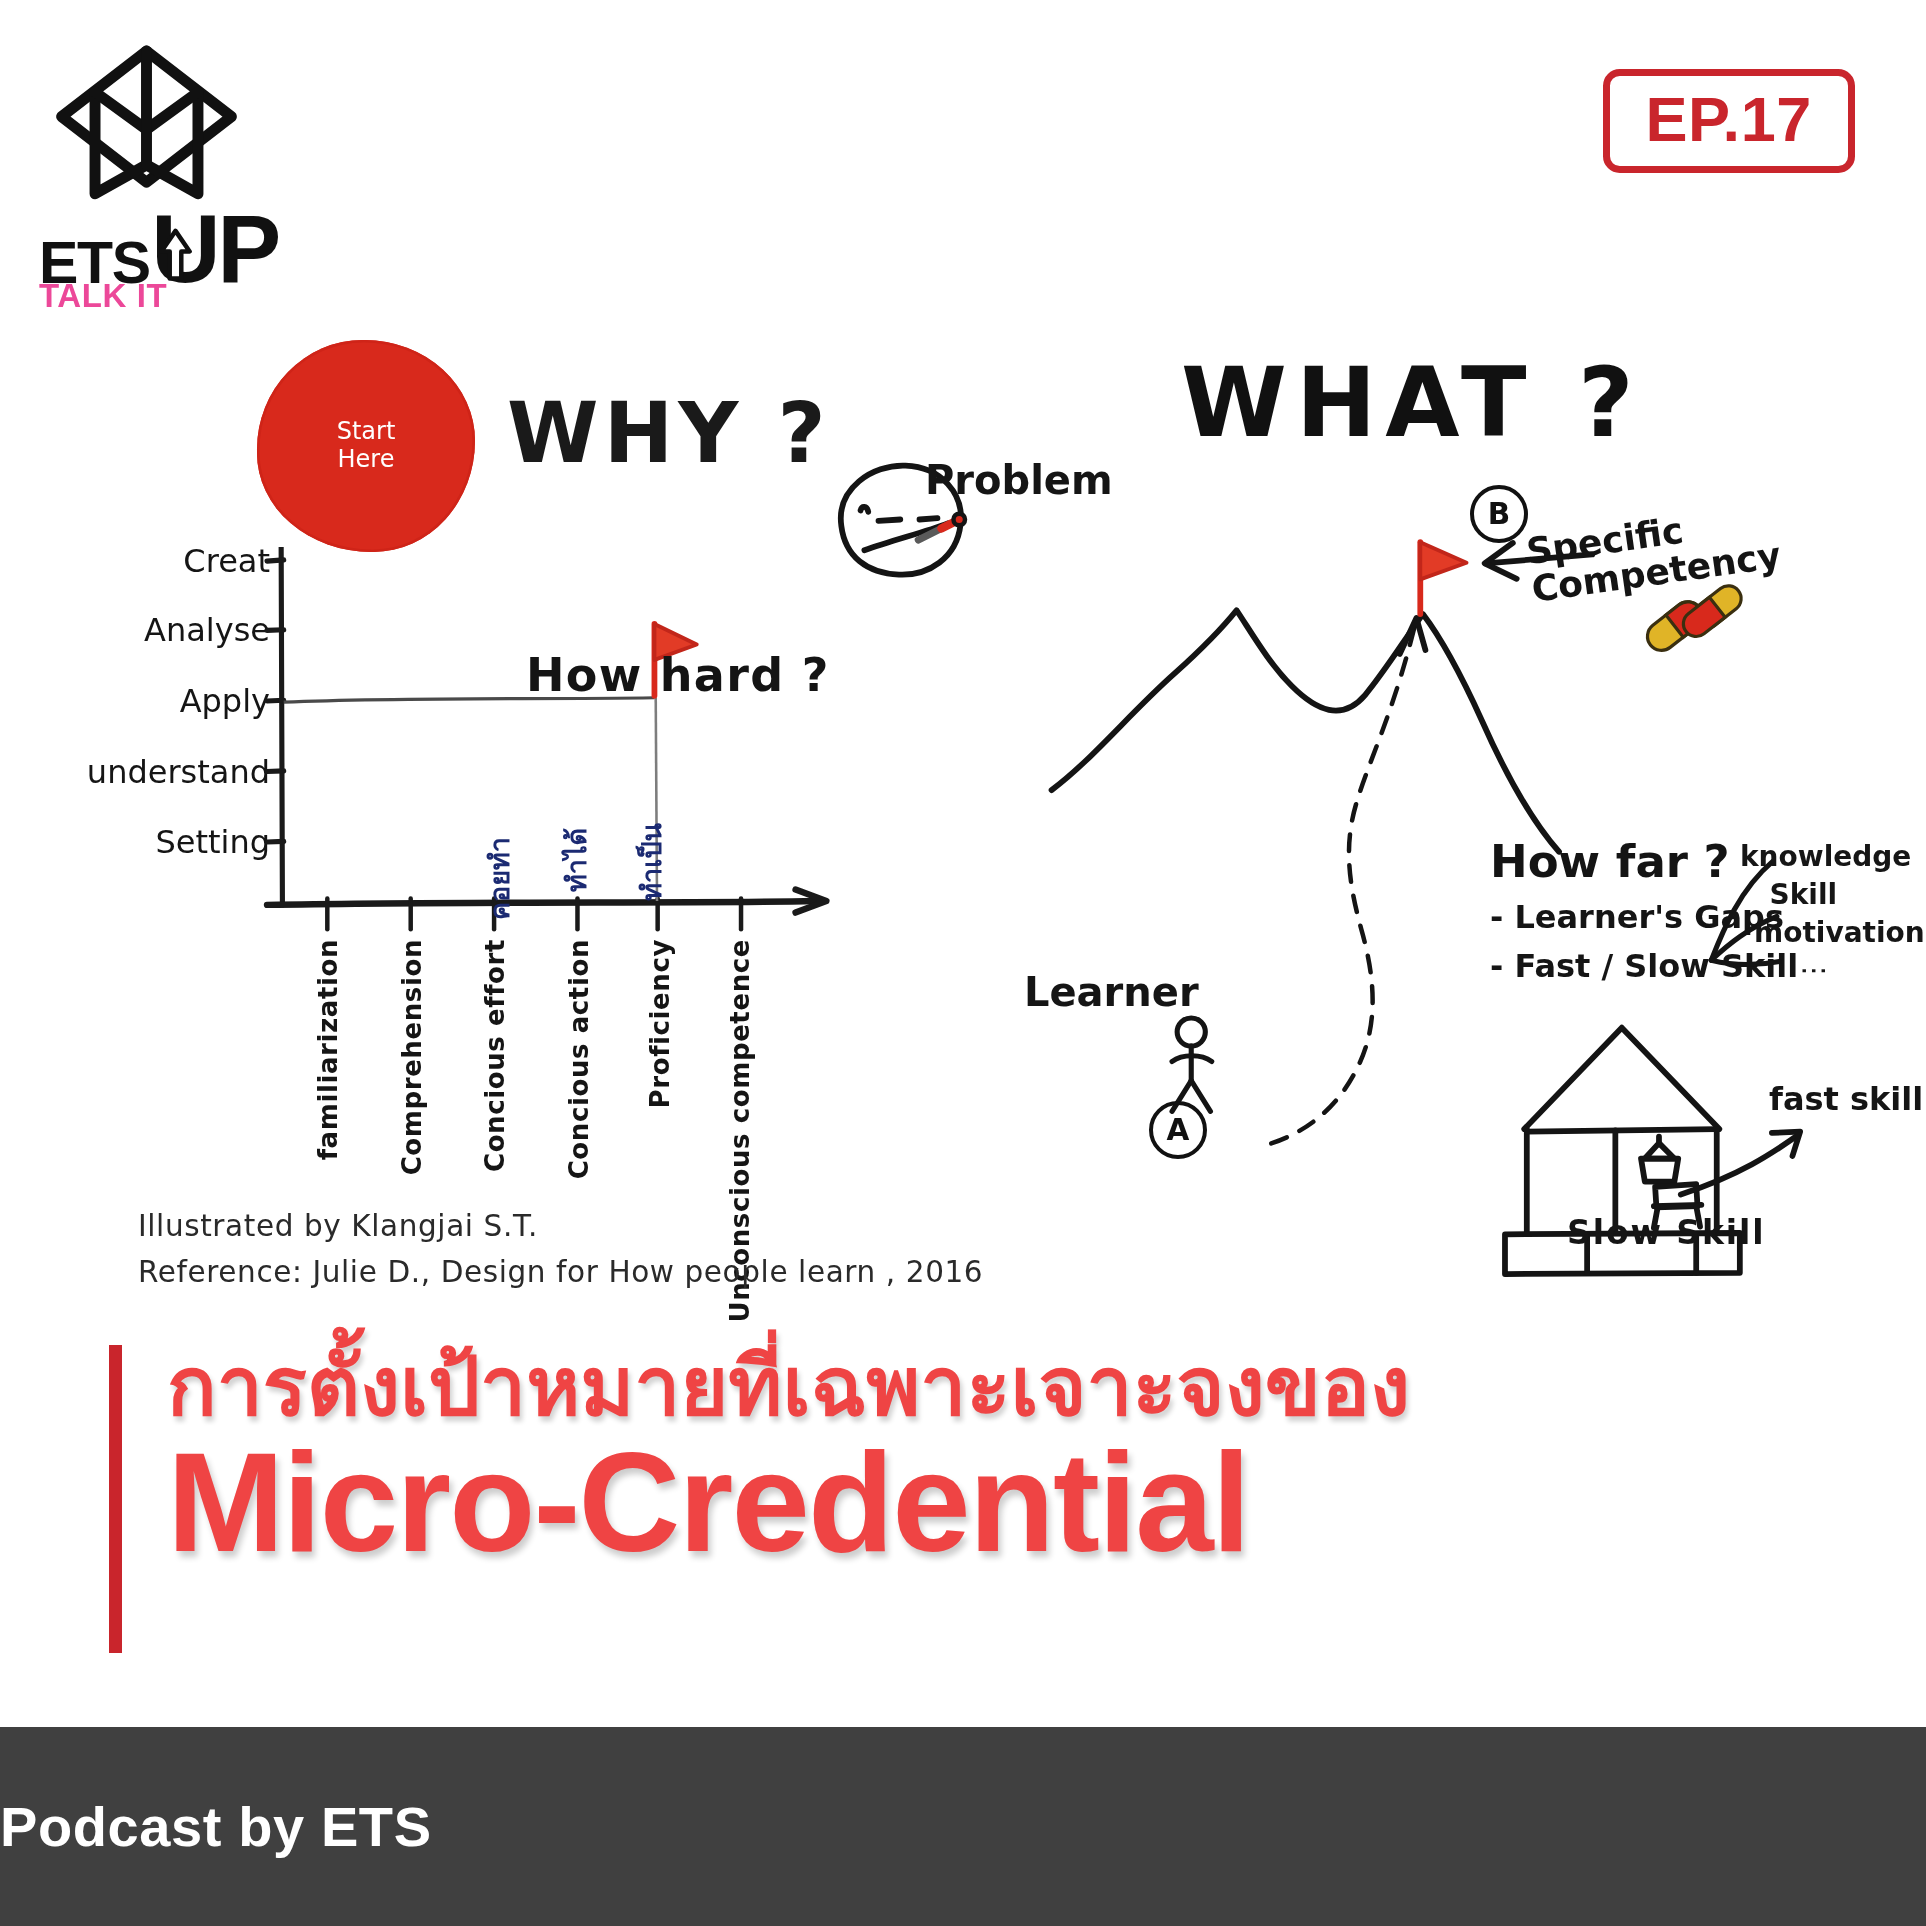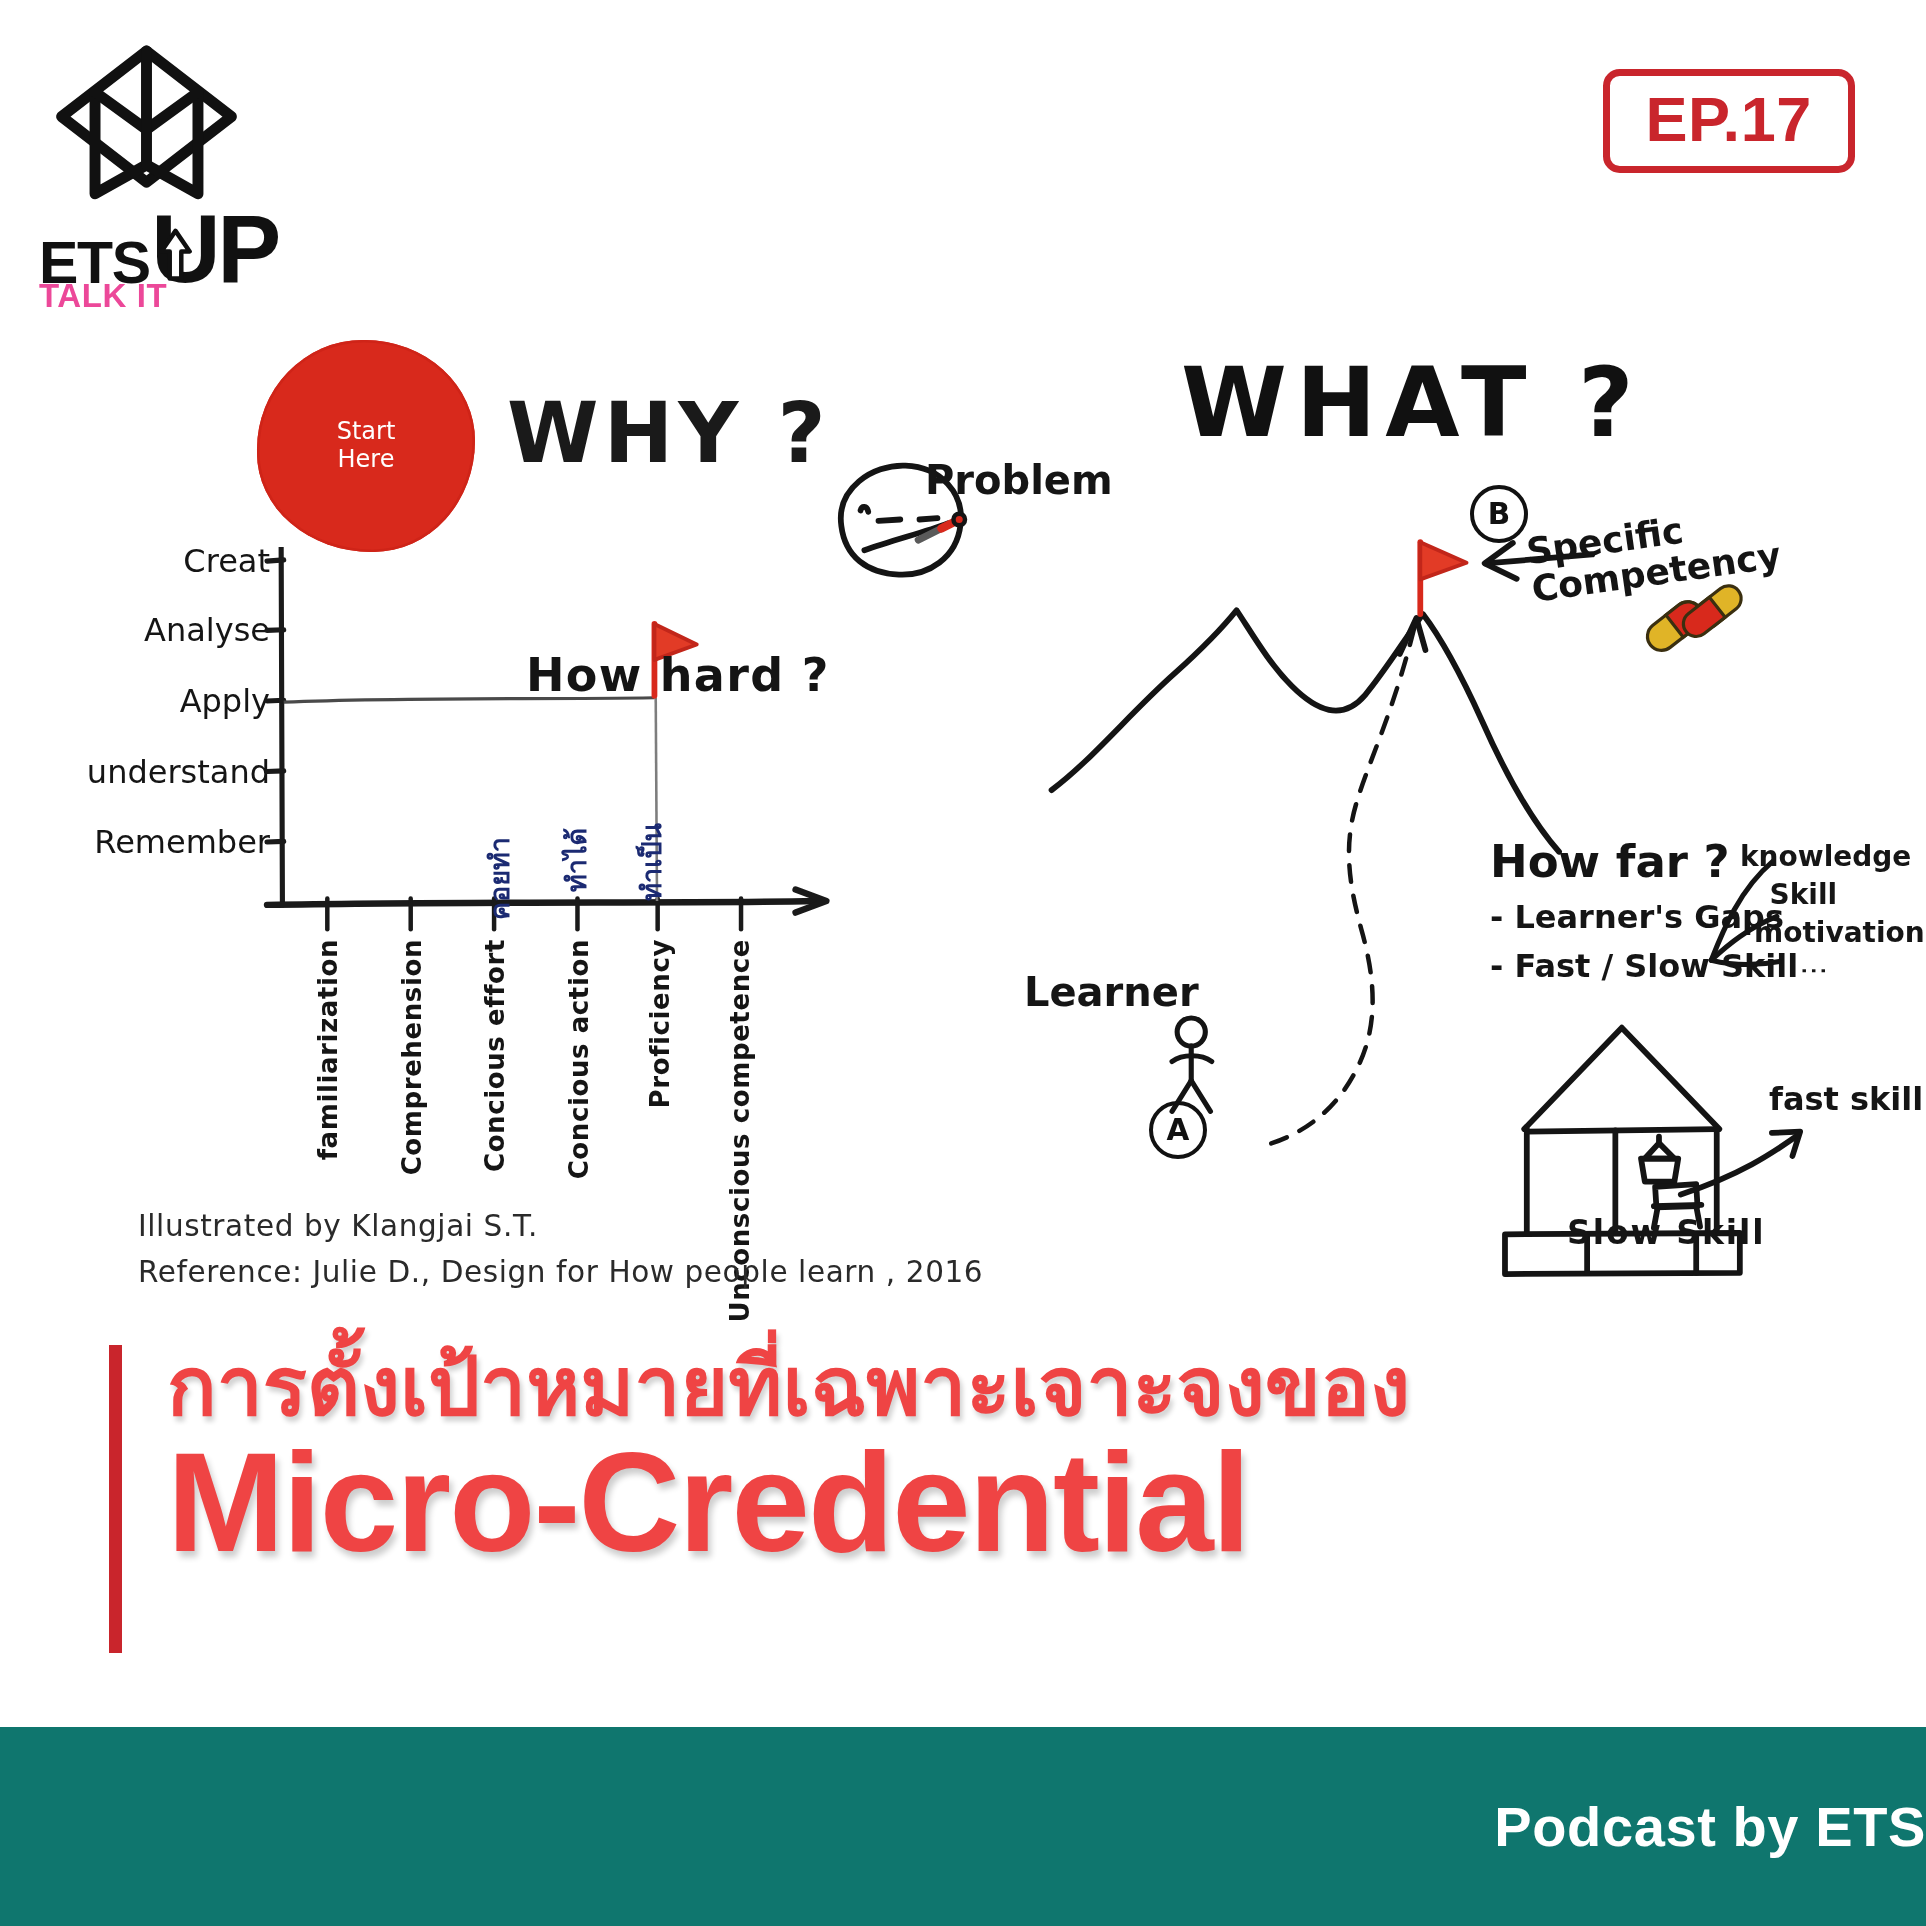--- a/index.html
+++ b/index.html
@@ -100,22 +100,22 @@
   
   #bottom-title{left:109px;top:1342px;width:1669px;padding-left:58px;}
   #title-bar{left:109px;top:1345px;width:13px;height:308px;background:#c9252c;}
   #bt-thai{font-size:82px;color:#ef4444;font-weight:700;line-height:1.1;
      font-family:"DejaVu Sans",sans-serif;text-shadow:2.6px 4.5px 5.8px rgba(0,0,0,.18);}
   #bt-en{font-size:141px;color:#ef4444;font-weight:700;line-height:1.05;margin-top:-3.9px;
      letter-spacing:-1.9px;font-family:"Liberation Sans",sans-serif;
      text-shadow:3.2px 5.8px 6.4px rgba(0,0,0,.2);}
 
   
-  #footer{left:0;bottom:0;width:1926px;height:199px;background:#0f766e;
-     display:flex;align-items:center;justify-content:flex-end;}
+  #footer{left:0;bottom:0;width:1926px;height:199px;background:#404040;
+     display:flex;align-items:center;justify-content:flex-start;}
   #footer span{color:#fff;font-size:56px;font-weight:700;letter-spacing:0.6px;
      font-family:"Liberation Sans",sans-serif;}
 </style>
 </head>
 <body>
 
 <div class="canvas">
 
   <div class="abs" id="logo-block">
     <svg width="193" height="193" viewBox="0 0 300 300">
@@ -174,21 +174,21 @@
 
   <div class="abs" id="what-label">WHAT ?</div>
 
   <div class="abs" id="chart">
 
     <div class="ycol">
       <div class="ylab" style="top:14px">Creat</div>
       <div class="ylab" style="top:83px">Analyse</div>
       <div class="ylab" style="top:154px">Apply</div>
       <div class="ylab" style="top:225px">understand</div>
-      <div class="ylab" style="top:295px">Remember</div>
+      <div class="ylab" style="top:295px">Setting</div>
     </div>
 
     <svg width="847" height="449" viewBox="0 0 1320 700" style="position:absolute;left:0;top:0;">
 
       <path d="M318 -10 L320 558" fill="none" stroke="#1a1a1a" stroke-width="8" stroke-linecap="round"></path>
 
       <g stroke="#1a1a1a" stroke-width="8" stroke-linecap="round">
         <path d="M296 22 L322 20"></path>
         <path d="M296 130 L322 129"></path>
         <path d="M296 240 L322 239"></path>

